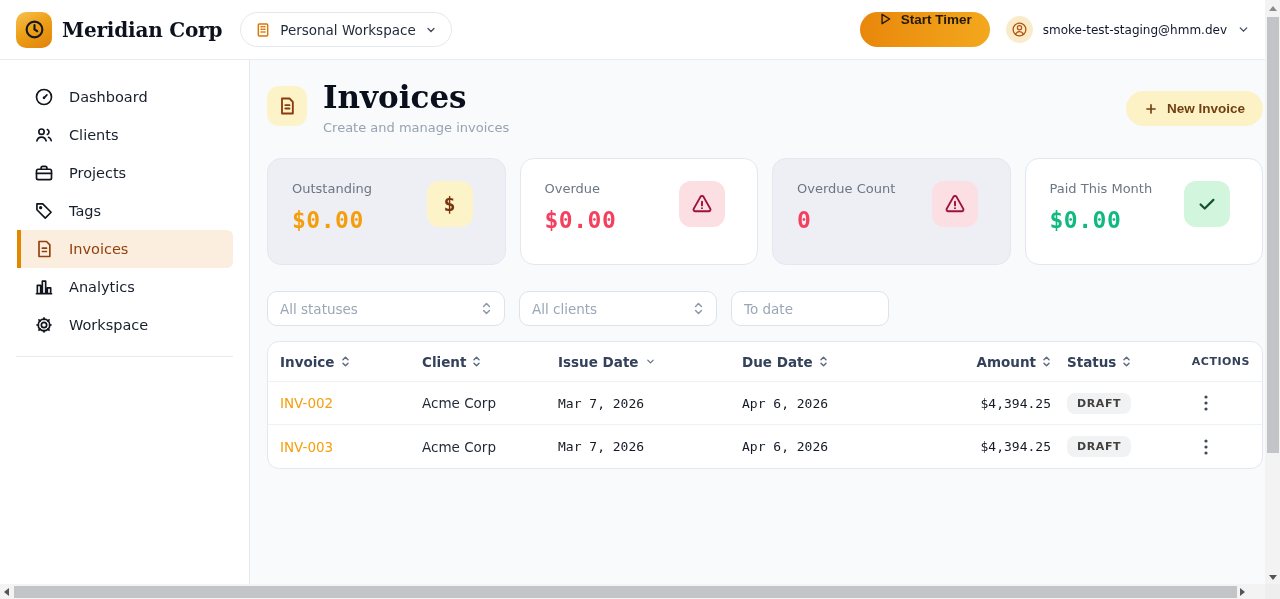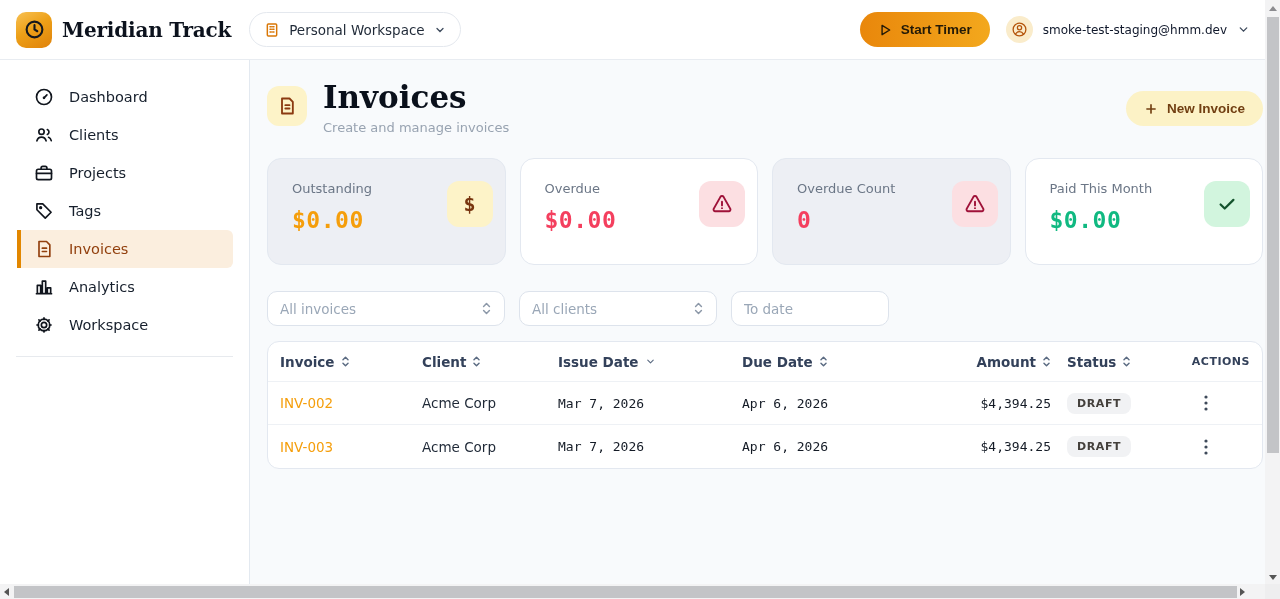--- a/index.html
+++ b/index.html
@@ -12,23 +12,23 @@
   .topbar { position:absolute; top:0; left:0; width:1280px; height:60px; background:#fff;
     border-bottom:1px solid #e8ecf1; display:flex; align-items:center; padding:0 30px 0 16px; z-index:5; }
   .logo-chip { width:36px; height:36px; border-radius:10px;
     background:linear-gradient(150deg,#f8c153 0%,#eda018 45%,#e0820a 100%);
     display:flex; align-items:center; justify-content:center; flex:0 0 auto; }
   .brand { font-size:20px; font-weight:700; margin-left:10px; color:#0c121d; letter-spacing:-0.2px; }
   .ws-pill { margin-left:18px; height:35px; border:1px solid #e4e8ee; border-radius:18px;
     display:flex; align-items:center; gap:9px; padding:0 14px; background:#fff; cursor:pointer; }
   .ws-pill span { font-size:13.5px; font-weight:500; color:#1f2937; }
   .top-right { margin-left:auto; display:flex; align-items:center; gap:16px; }
-  .start-btn { height:35px; border-radius:18px; border:none; padding:8px 18px;
+  .start-btn { height:35px; border-radius:18px; border:none; padding:0 18px;
     background:linear-gradient(90deg,#e9870b 0%,#f3a81d 100%);
-    display:flex; align-items:center; gap:9px; cursor:pointer; }
+    display:flex; align-items:flex-start; gap:9px; cursor:pointer; }
   .start-btn span { font-size:13.5px; font-weight:700; color:#241a07; }
   .avatar { width:27px; height:27px; border-radius:50%; background:#faeccb;
     display:flex; align-items:center; justify-content:center; }
   .user-email { font-size:12px; color:#0f172a; }
   .user-menu { display:flex; align-items:center; gap:10px; cursor:pointer; }
 
   
   .sidebar { position:absolute; top:60px; left:0; bottom:0; width:250px; background:#fff;
     border-right:1px solid #e3e9f0; padding-top:18px; z-index:4; }
   .nav-item { height:38px; display:flex; align-items:center; gap:15px;
@@ -46,21 +46,21 @@
   .page-chip { width:40px; height:40px; border-radius:12px; background:#fdf3c8;
     display:flex; align-items:center; justify-content:center; margin-right:16px; margin-top:6px; }
   .page-title { font-size:31px; font-weight:700; color:#0a101b; line-height:1.1; }
   .page-sub { font-size:13px; color:#98a3b1; margin-top:6px; }
   .new-btn { margin-left:auto; height:35px; border-radius:18px; border:none; background:#fcf2c6;
     display:flex; align-items:center; gap:9px; padding:0 18px; margin-top:11px; cursor:pointer; }
   .new-btn span { font-size:13.5px; font-weight:700; color:#713f12; }
 
   .stats { display:flex; gap:14px; margin-top:23px; }
   .card { flex:1; height:107px; border:1px solid #e3e8f0; border-radius:14px;
-    padding:22px 12px 0 24px; display:flex; justify-content:space-between; background:#fff; }
+    padding:22px 32px 0 24px; display:flex; justify-content:space-between; background:#fff; }
   .card.muted { background:#edeff4; }
   .stat-label { font-size:13px; color:#6b7686; }
   .stat-value { font-size:23px; font-weight:700; margin-top:11px; letter-spacing:0.5px; }
   .chip { width:46px; height:46px; border-radius:12px; display:flex; align-items:center; justify-content:center; }
   .chip.yellow { background:#fdf3c8; }
   .chip.pink   { background:#fcdfe2; }
   .chip.green  { background:#d2f5de; }
   .chip .dollar { font-size:20px; font-weight:700; color:#78350f; }
 
   .filters { display:flex; gap:14px; margin-top:26px; }
@@ -104,21 +104,21 @@
 </head>
 <body>
 
 <div class="topbar">
   <div class="logo-chip">
     <svg width="21" height="21" viewBox="0 0 24 24" fill="none" stroke="#15181d" stroke-width="2.4" stroke-linecap="round">
       <circle cx="12" cy="12" r="9"></circle>
         <path d="M12 7v5l3.2 2"></path>
     </svg>
   </div>
-  <div class="brand serif">Meridian Track</div>
+  <div class="brand serif">Meridian Corp</div>
 
   <div class="ws-pill">
     <svg width="16" height="16" viewBox="0 0 24 24" fill="none" stroke="#d97706" stroke-width="2.2" stroke-linecap="round">
       <rect x="5" y="3" width="14" height="18" rx="1.5"></rect>
         <path d="M9 7h2M13 7h2M9 11h2M13 11h2M9 15h2M13 15h2"></path>
     </svg>
     <span>Personal Workspace</span>
     <svg width="12" height="12" viewBox="0 0 24 24" fill="none" stroke="#3d4a5c" stroke-width="2.6" stroke-linecap="round">
         <path d="M6 9l6 6 6-6"></path>
       </svg>
@@ -279,21 +279,21 @@
       <div class="chip green">
         <svg width="22" height="22" viewBox="0 0 24 24" fill="none" stroke="#14532d" stroke-width="2.4" stroke-linecap="round" stroke-linejoin="round">
             <path d="M5 12.5l4.5 4.5L19 7.5"></path>
           </svg>
       </div>
     </div>
   </div>
 
   <div class="filters">
     <div class="fbox select w1">
-      <span>All invoices</span>
+      <span>All statuses</span>
       <svg width="11" height="15" viewBox="0 0 12 18" fill="none" stroke="#8c98a8" stroke-width="1.8" stroke-linecap="round" stroke-linejoin="round">
           <path d="M2.5 6.5L6 3l3.5 3.5M2.5 11.5L6 15l3.5-3.5"></path>
         </svg>
     </div>
     <div class="fbox select w2">
       <span>All clients</span>
       <svg width="11" height="15" viewBox="0 0 12 18" fill="none" stroke="#8c98a8" stroke-width="1.8" stroke-linecap="round" stroke-linejoin="round">
           <path d="M2.5 6.5L6 3l3.5 3.5M2.5 11.5L6 15l3.5-3.5"></path>
         </svg>
     </div>

